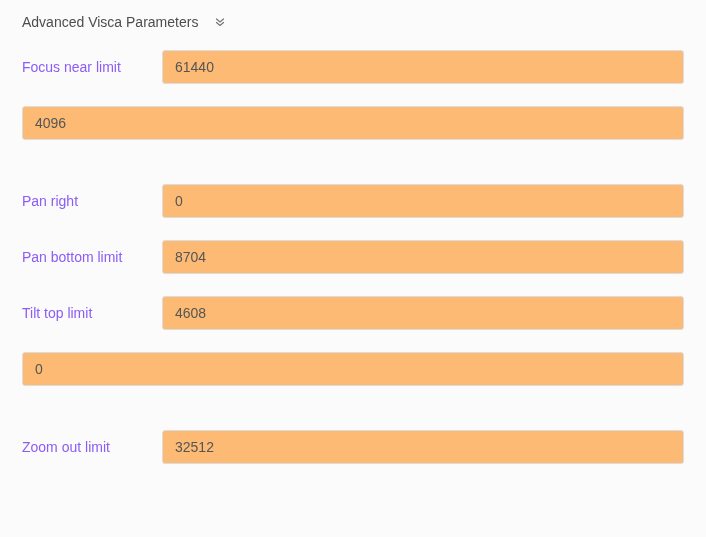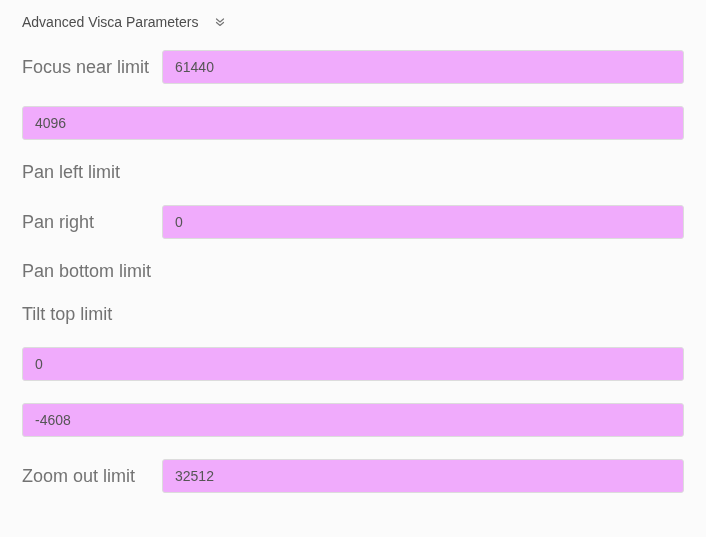--- a/index.html
+++ b/index.html
@@ -35,33 +35,33 @@
       display: block;
     }
     .form-row {
       display: flex;
       align-items: center;
       margin-bottom: 22px;
     }
     .form-label {
       width: 140px;
       flex-shrink: 0;
-      color: #737373;
-      font-size: 18px;
+      color: #8b5cf6;
+      font-size: 14px;
     }
     .form-input-wrap {
       flex: 1;
     }
     input[type="text"] {
       width: 100%;
       height: 34px;
       padding: 6px 12px;
       border: 1px solid #dcdcdc;
       border-radius: 3px;
-      background: #f0abfc;
+      background: #fdba74;
       color: #555;
       font-size: 14px;
       font-family: inherit;
       outline: none;
     }
   </style>
 </head>
 <body>
 
 <div class="section-header">
@@ -81,48 +81,50 @@
   </div>
 </div>
 
 <div class="form-row">
   <div class="form-input-wrap">
     <input type="text" value="4096" style="">
   </div>
 </div>
 
 <div class="form-row">
-  <div class="form-label">Pan left limit</div>
 </div>
 
 <div class="form-row">
   <div class="form-label">Pan right</div>
   <div class="form-input-wrap">
     <input type="text" value="0" style="">
   </div>
 </div>
 
 <div class="form-row">
   <div class="form-label">Pan bottom limit</div>
+  <div class="form-input-wrap">
+    <input type="text" value="8704" style="">
+  </div>
 </div>
 
 <div class="form-row">
   <div class="form-label">Tilt top limit</div>
+  <div class="form-input-wrap">
+    <input type="text" value="4608" style="">
+  </div>
 </div>
 
 <div class="form-row">
   <div class="form-input-wrap">
     <input type="text" value="0" style="">
   </div>
 </div>
 
 <div class="form-row">
-  <div class="form-input-wrap">
-    <input type="text" value="-4608" style="">
-  </div>
 </div>
 
 <div class="form-row">
   <div class="form-label">Zoom out limit</div>
   <div class="form-input-wrap">
     <input type="text" value="32512" style="">
   </div>
 </div>
 
 </body></html>

